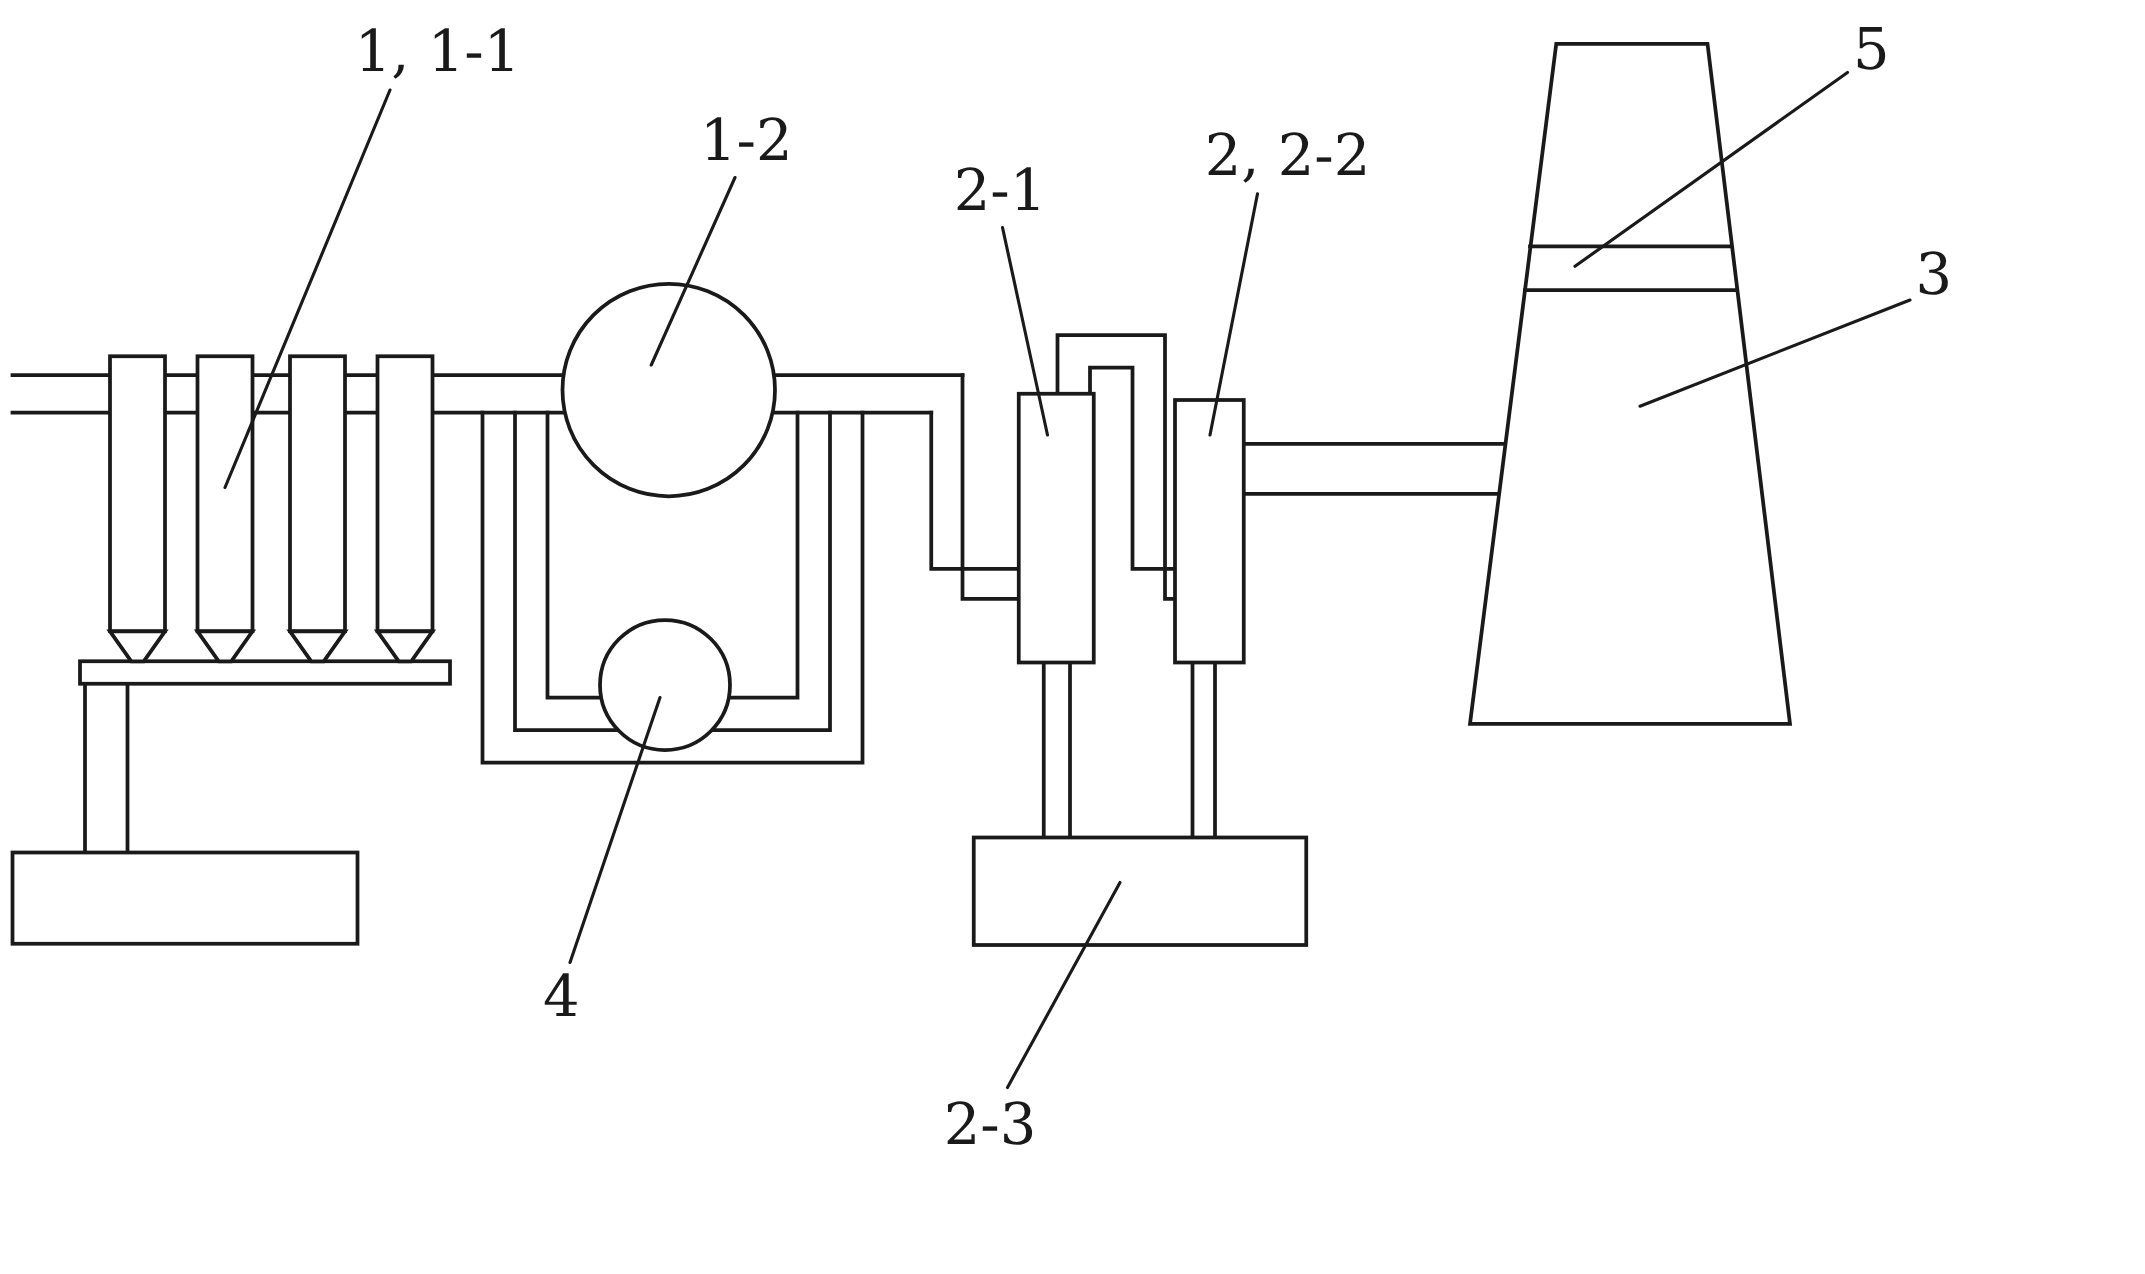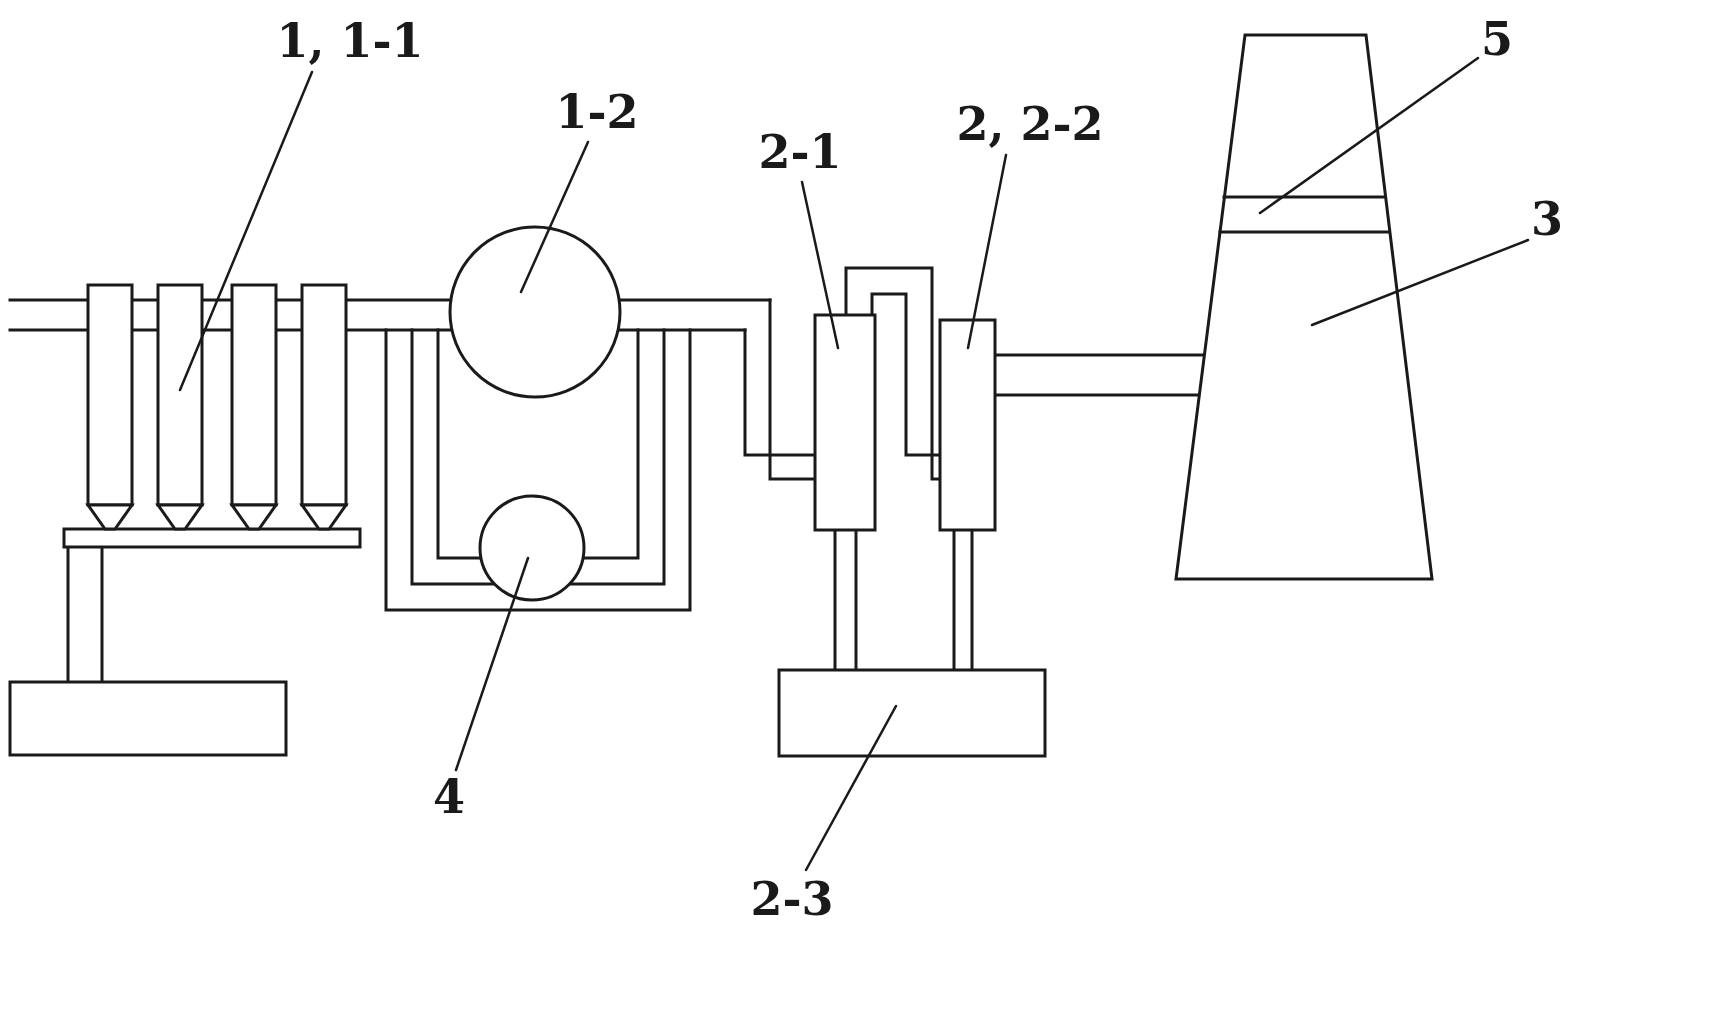--- a/index.html
+++ b/index.html
@@ -1,16 +1,16 @@
 <!DOCTYPE html>
 <html style="--line: #1a1a1a; --bg: #ffffff;"><head>
 <meta charset="utf-8">
 <style>
   html,body{margin:0;padding:0;background:#fff;}
-  .stage{width:1716px;height:1019px;position:relative;background:var(--bg,#ffffff);overflow:hidden;font-weight:bold;}
+  .stage{width:1716px;height:1019px;position:relative;background:var(--bg,#ffffff);overflow:hidden;}
   svg{display:block;}
   .ln{stroke:var(--line,#1a1a1a);stroke-width:3;fill:none;stroke-linecap:square;stroke-linejoin:miter;}
   .shape{stroke:var(--line,#1a1a1a);stroke-width:3;fill:#ffffff;stroke-linejoin:miter;}
   .leader{stroke:var(--line,#1a1a1a);stroke-width:2.5;fill:none;stroke-linecap:round;}
   .lbl{font-family:"DejaVu Serif","Liberation Serif",serif;font-size:46px;fill:var(--line,#1a1a1a);stroke:none;}
 </style>
 </head>
 <body>
 
 <div class="stage">

